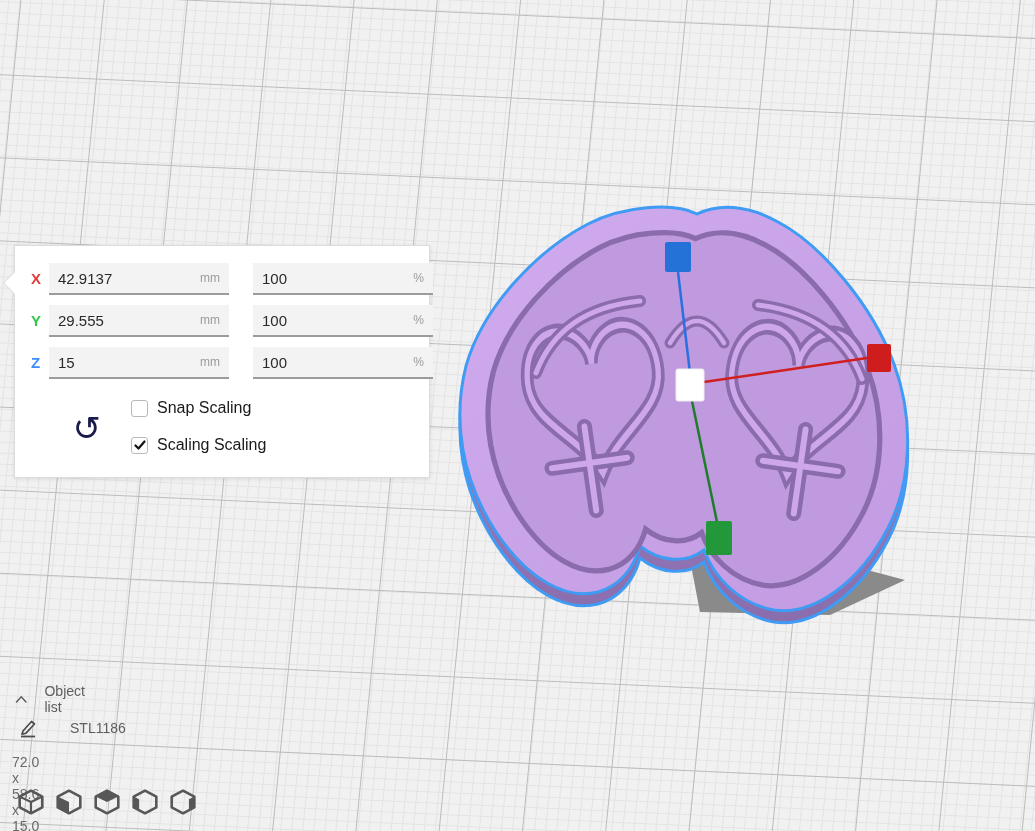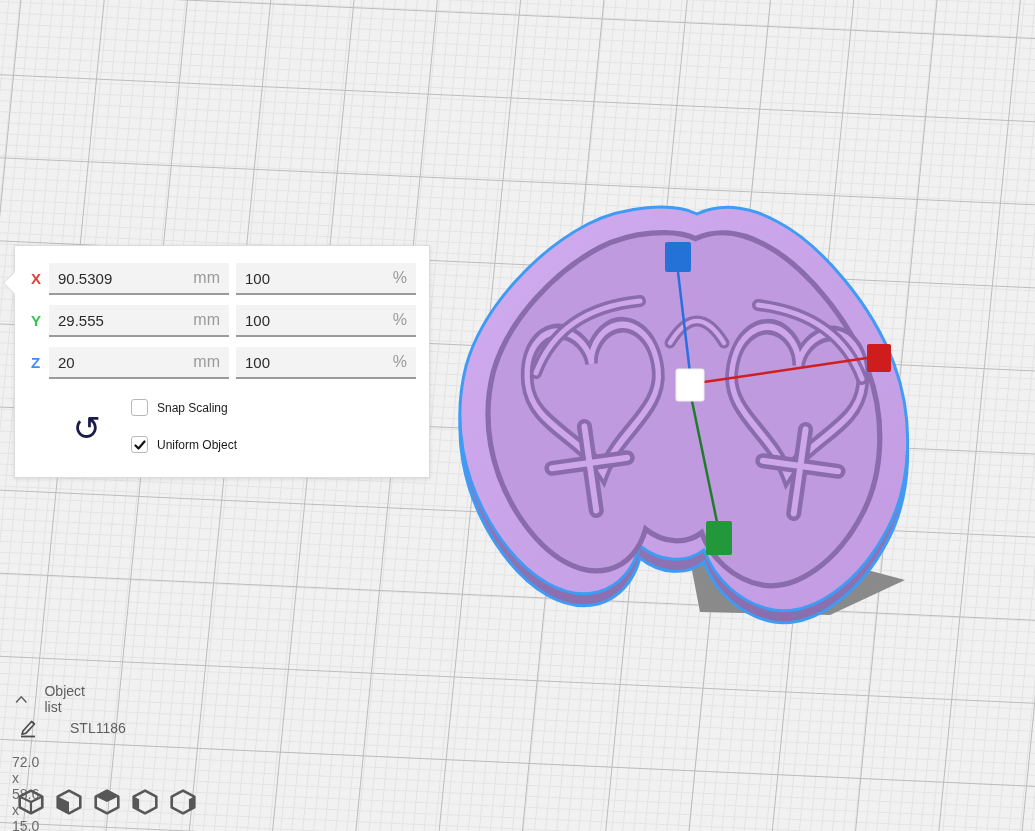--- a/index.html
+++ b/index.html
@@ -40,35 +40,35 @@
   .axis-row { position:absolute; left:0; height:32px; width:100%; }
   .axis-row.r0 { top:17px; } .axis-row.r1 { top:59px; } .axis-row.r2 { top:101px; }
   .axis-label { position:absolute; left:16px; top:7px; width:18px; font-size:15px; font-weight:bold; }
   .axis-x { color:#e23c3c; } .axis-y { color:#35c44a; } .axis-z { color:#3c8ffa; }
   .field {
     position:absolute; top:0; height:32px; background:#f3f3f3;
     border-bottom:2px solid #9b9b9b; display:flex; align-items:center;
     justify-content:space-between; padding:0 9px; cursor:text;
   }
   .field.mm { left:34px; width:180px; }
-  .field.pct { left:221px; width:180px;text-align:center; }
+  .field.pct { left:238px; width:180px;text-align:center; }
   .field .val { font-size:15px; color:#2b2b2b; }
-  .field .unit { font-size:16px; color:#9b9b9b; }
+  .field .unit { font-size:12px; color:#9b9b9b; }
   .reset-btn {
     position:absolute; left:52px; top:160px; width:40px; height:44px;
     border:none; background:transparent; color:#1a1b4b; font-size:34px;
     line-height:40px; cursor:pointer; font-family:"DejaVu Sans", sans-serif;
   }
   .chk-row { position:absolute; left:116px; display:flex; align-items:center; gap:9px; }
   .chk-row.c0 { top:153px; } .chk-row.c1 { top:190px; }
   .checkbox {
     width:17px; height:17px; background:#fff; border:1px solid #b9b9b9;
     border-radius:3px; display:flex; align-items:center; justify-content:center; cursor:pointer;
   }
-  .chk-label { font-size:12px; color:#1a1a1a; }
+  .chk-label { font-size:16px; color:#1a1a1a; }
 
   
   .object-list { position:absolute; left:0; top:680px; z-index:15; }
   .ol-row { position:absolute; display:flex; align-items:center; }
   .ol-header { left:15px; top:3px; gap:17px; cursor:pointer; }
   .ol-item { left:18px; top:38px; gap:32px; cursor:pointer; }
   .ol-dims { left:12px; top:74px; }
   .ol-text { font-size:14px; color:#5d5d5d; }
   .ol-dims .ol-text { color:#6a6a6a; }
 
@@ -157,21 +157,21 @@
     </g>
   </svg>
 
 
   <div class="scale-panel">
     <div class="panel-notch"></div>
 
     <div class="axis-row r0">
       <span class="axis-label axis-x">X</span>
       <div class="field mm">
-        <span class="val">90.5309</span>
+        <span class="val">42.9137</span>
         <span class="unit">mm</span>
       </div>
       <div class="field pct">
         <span class="val">100</span>
         <span class="unit">%</span>
       </div>
     </div>
 
     <div class="axis-row r1">
       <span class="axis-label axis-y">Y</span>
@@ -181,21 +181,21 @@
       </div>
       <div class="field pct">
         <span class="val">100</span>
         <span class="unit">%</span>
       </div>
     </div>
 
     <div class="axis-row r2">
       <span class="axis-label axis-z">Z</span>
       <div class="field mm">
-        <span class="val">20</span>
+        <span class="val">15</span>
         <span class="unit">mm</span>
       </div>
       <div class="field pct">
         <span class="val">100</span>
         <span class="unit">%</span>
       </div>
     </div>
 
     <button class="reset-btn">
       <span>↺</span>
@@ -204,21 +204,21 @@
     <div class="chk-row c0">
       <div class="checkbox"></div>
       <span class="chk-label">Snap Scaling</span>
     </div>
     <div class="chk-row c1">
       <div class="checkbox">
         <svg width="12" height="12" viewBox="0 0 12 12">
           <polyline points="1.5,6.5 4.5,9.5 10.5,2.5" fill="none" stroke="#111111" stroke-width="2.2" stroke-linecap="round" stroke-linejoin="round"></polyline>
         </svg>
       </div>
-      <span class="chk-label">Uniform Object</span>
+      <span class="chk-label">Scaling Scaling</span>
     </div>
   </div>
 
   <div class="object-list">
     <div class="ol-row ol-header">
       <svg width="17" height="12" viewBox="0 0 17 12">
         <polyline points="2,10 8.5,3 15,10" fill="none" stroke="#5d5d5d" stroke-width="2" stroke-linecap="round"></polyline>
       </svg>
       <span class="ol-text">Object list</span>
     </div>

